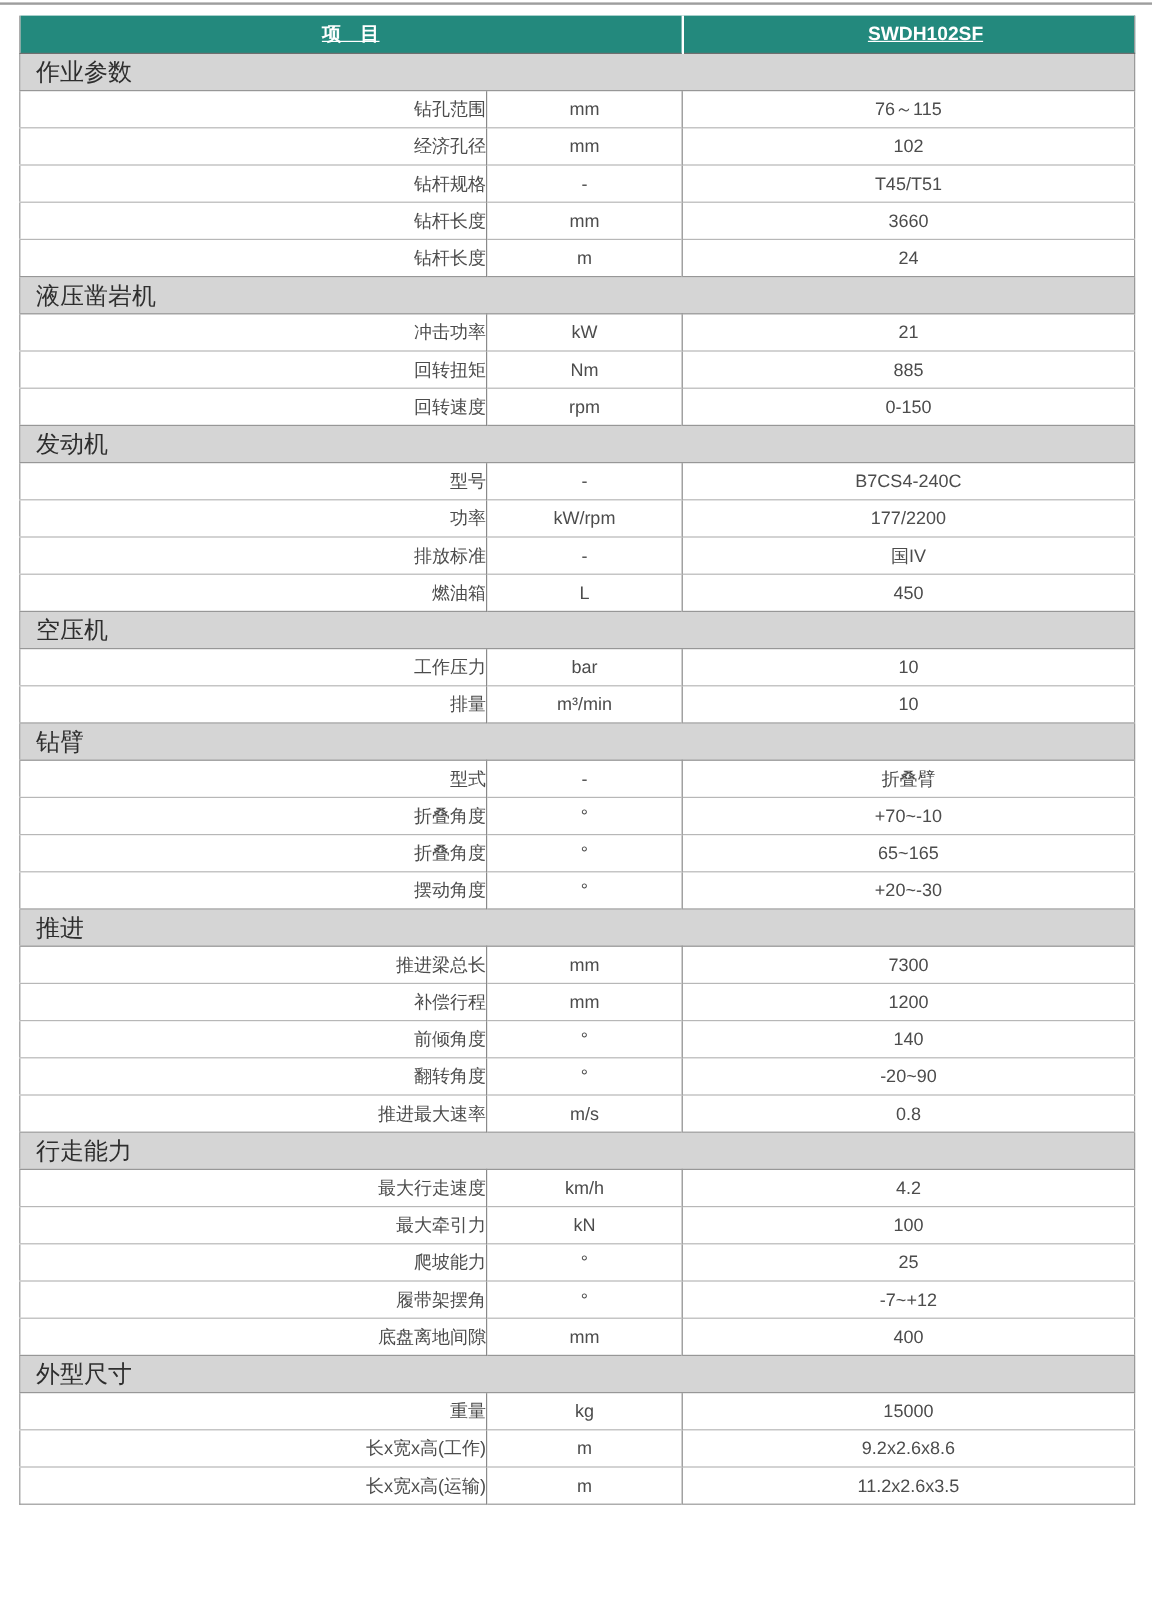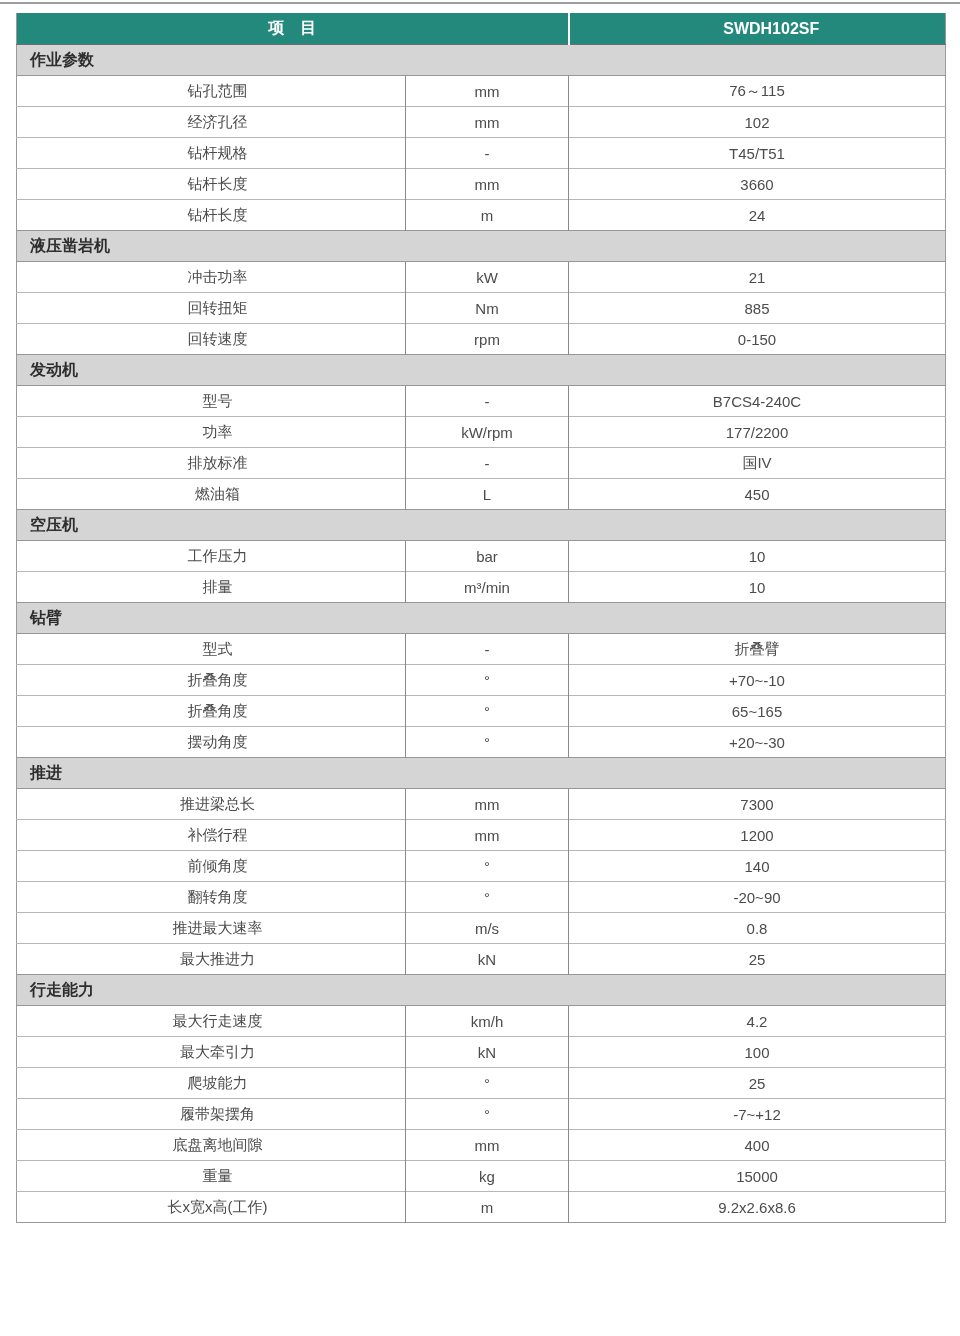--- a/index.html
+++ b/index.html
@@ -29,34 +29,34 @@
     border-left:1px solid var(--outer-border);
     border-right:1px solid var(--outer-border);
     border-bottom:1px solid var(--outer-border);
   }
   col.c1{width:389px}
   col.c2{width:163px}
   col.c3{width:377px}
   thead th{
     height:31px;background:var(--accent);color:var(--header-text);
     font-size:16px;font-weight:bold;text-align:center;
-    border-bottom:1px solid #6f6f6f;padding:0;
+    border-bottom:1px solid #6f6f6f;padding:0;text-decoration:underline;
   }
   thead th.th-model{border-left:2px solid #ffffff;padding-left:28px;}
   tbody td{
     height:30px;font-size:15px;color:var(--text);
     border-top:1px solid var(--row-border);
     padding:0;background:#ffffff;vertical-align:middle;
   }
-  tr.data-row td.c-name{text-align:center;padding-left:13px;border-right:1px solid var(--col-border);}
+  tr.data-row td.c-name{text-align:right;padding-left:13px;border-right:1px solid var(--col-border);}
   tr.data-row td.c-unit{text-align:center;border-right:1px solid var(--col-border);}
   tr.data-row td.c-value{text-align:center;margin-top:20px;}
   tr.section-row td{
     background:var(--section-bg);
-    font-weight:bold;font-size:16px;color:var(--section-text);
+    font-weight:normal;font-size:20px;color:var(--section-text);
     text-align:left;padding-left:13px;
     border-top:1px solid var(--section-border);
     border-bottom:1px solid var(--section-border);
   }
 </style>
 </head>
 <body>
 
 <div class="top-line"></div>
 
@@ -199,25 +199,20 @@
       <tr class="data-row">
         <td class="c-name">翻转角度</td>
         <td class="c-unit">°</td>
         <td class="c-value">-20~90</td>
       </tr>
       <tr class="data-row">
         <td class="c-name">推进最大速率</td>
         <td class="c-unit">m/s</td>
         <td class="c-value">0.8</td>
       </tr>
-      <tr class="data-row">
-        <td class="c-name">最大推进力</td>
-        <td class="c-unit">kN</td>
-        <td class="c-value">25</td>
-      </tr>
       <tr class="section-row">
         <td colspan="3">行走能力</td>
       </tr>
       <tr class="data-row">
         <td class="c-name">最大行走速度</td>
         <td class="c-unit">km/h</td>
         <td class="c-value">4.2</td>
       </tr>
       <tr class="data-row">
         <td class="c-name">最大牵引力</td>
@@ -232,24 +227,32 @@
       <tr class="data-row">
         <td class="c-name">履带架摆角</td>
         <td class="c-unit">°</td>
         <td class="c-value">-7~+12</td>
       </tr>
       <tr class="data-row">
         <td class="c-name">底盘离地间隙</td>
         <td class="c-unit">mm</td>
         <td class="c-value">400</td>
       </tr>
+      <tr class="section-row">
+        <td colspan="3">外型尺寸</td>
+      </tr>
       <tr class="data-row">
         <td class="c-name">重量</td>
         <td class="c-unit">kg</td>
         <td class="c-value">15000</td>
       </tr>
       <tr class="data-row">
         <td class="c-name">长x宽x高(工作)</td>
         <td class="c-unit">m</td>
         <td class="c-value">9.2x2.6x8.6</td>
+      </tr>
+      <tr class="data-row">
+        <td class="c-name">长x宽x高(运输)</td>
+        <td class="c-unit">m</td>
+        <td class="c-value">11.2x2.6x3.5</td>
       </tr>
     </tbody>
 </table>
 
 </body></html>

